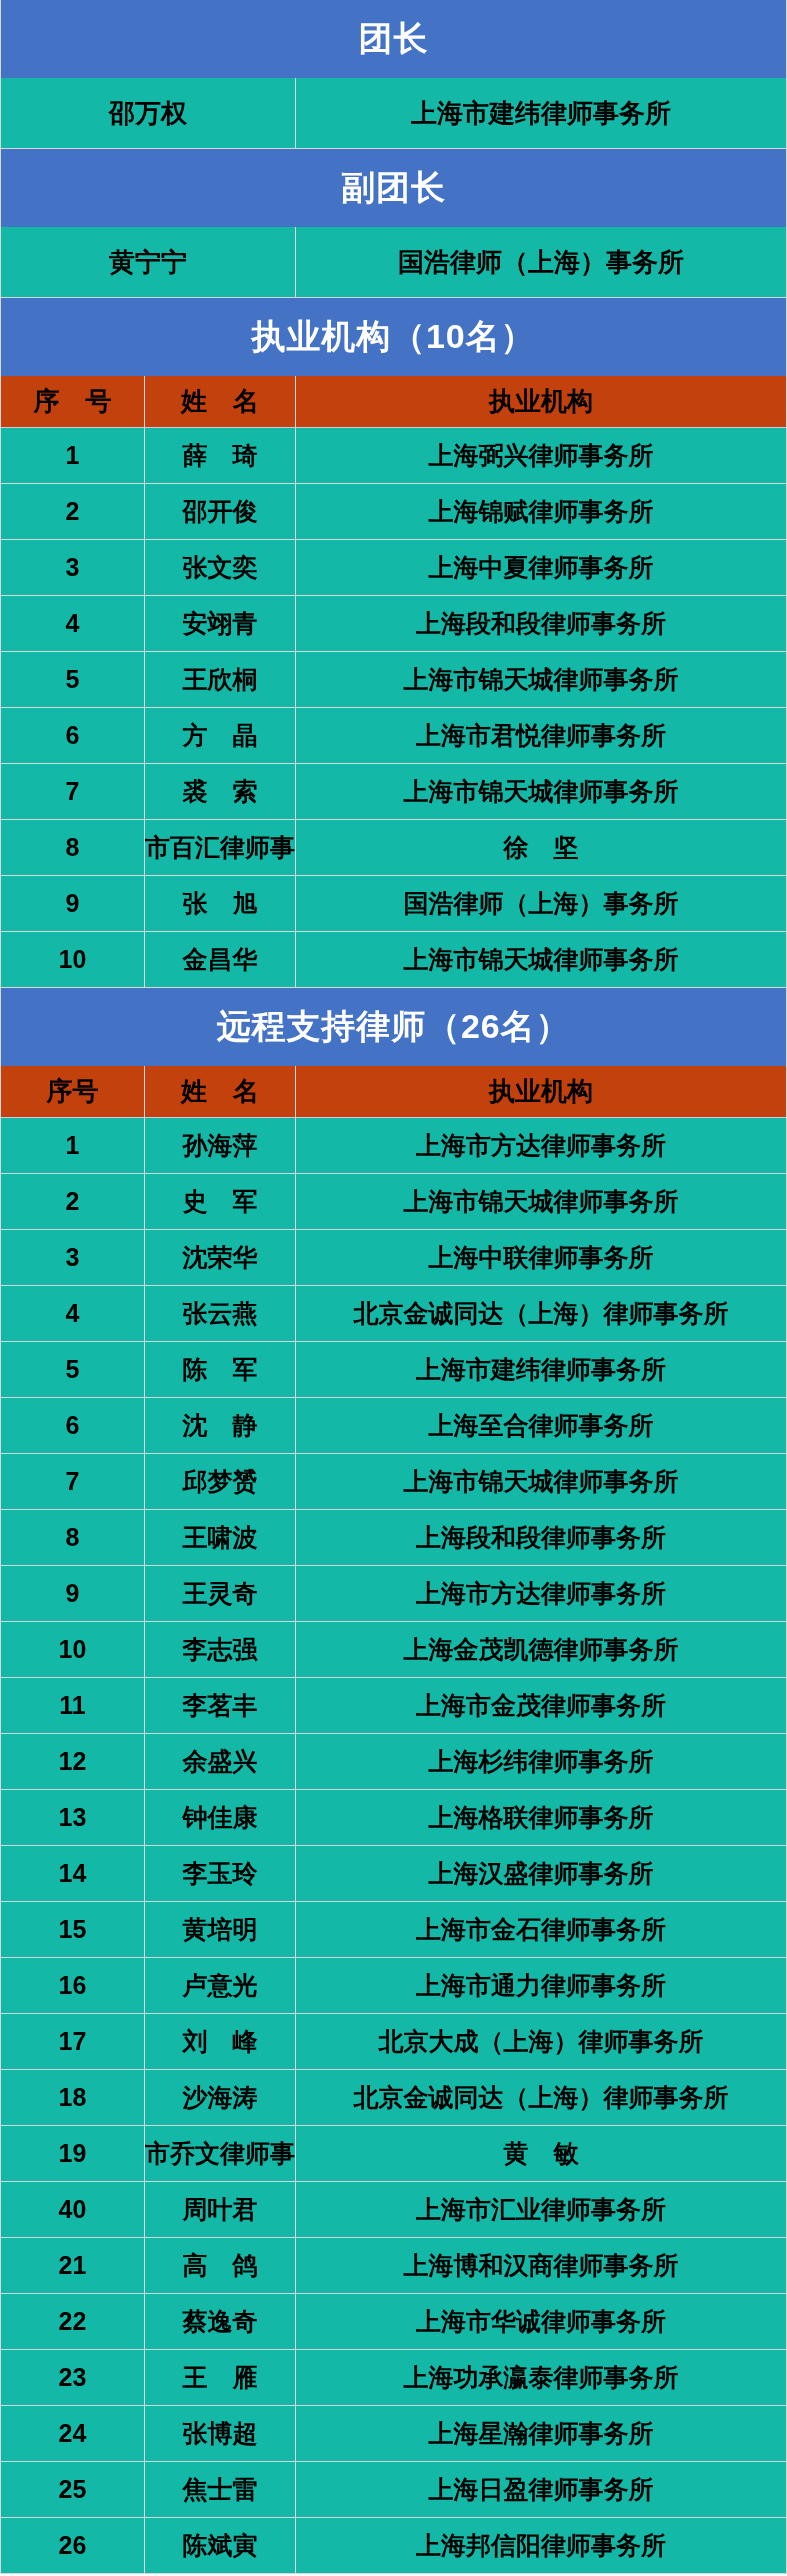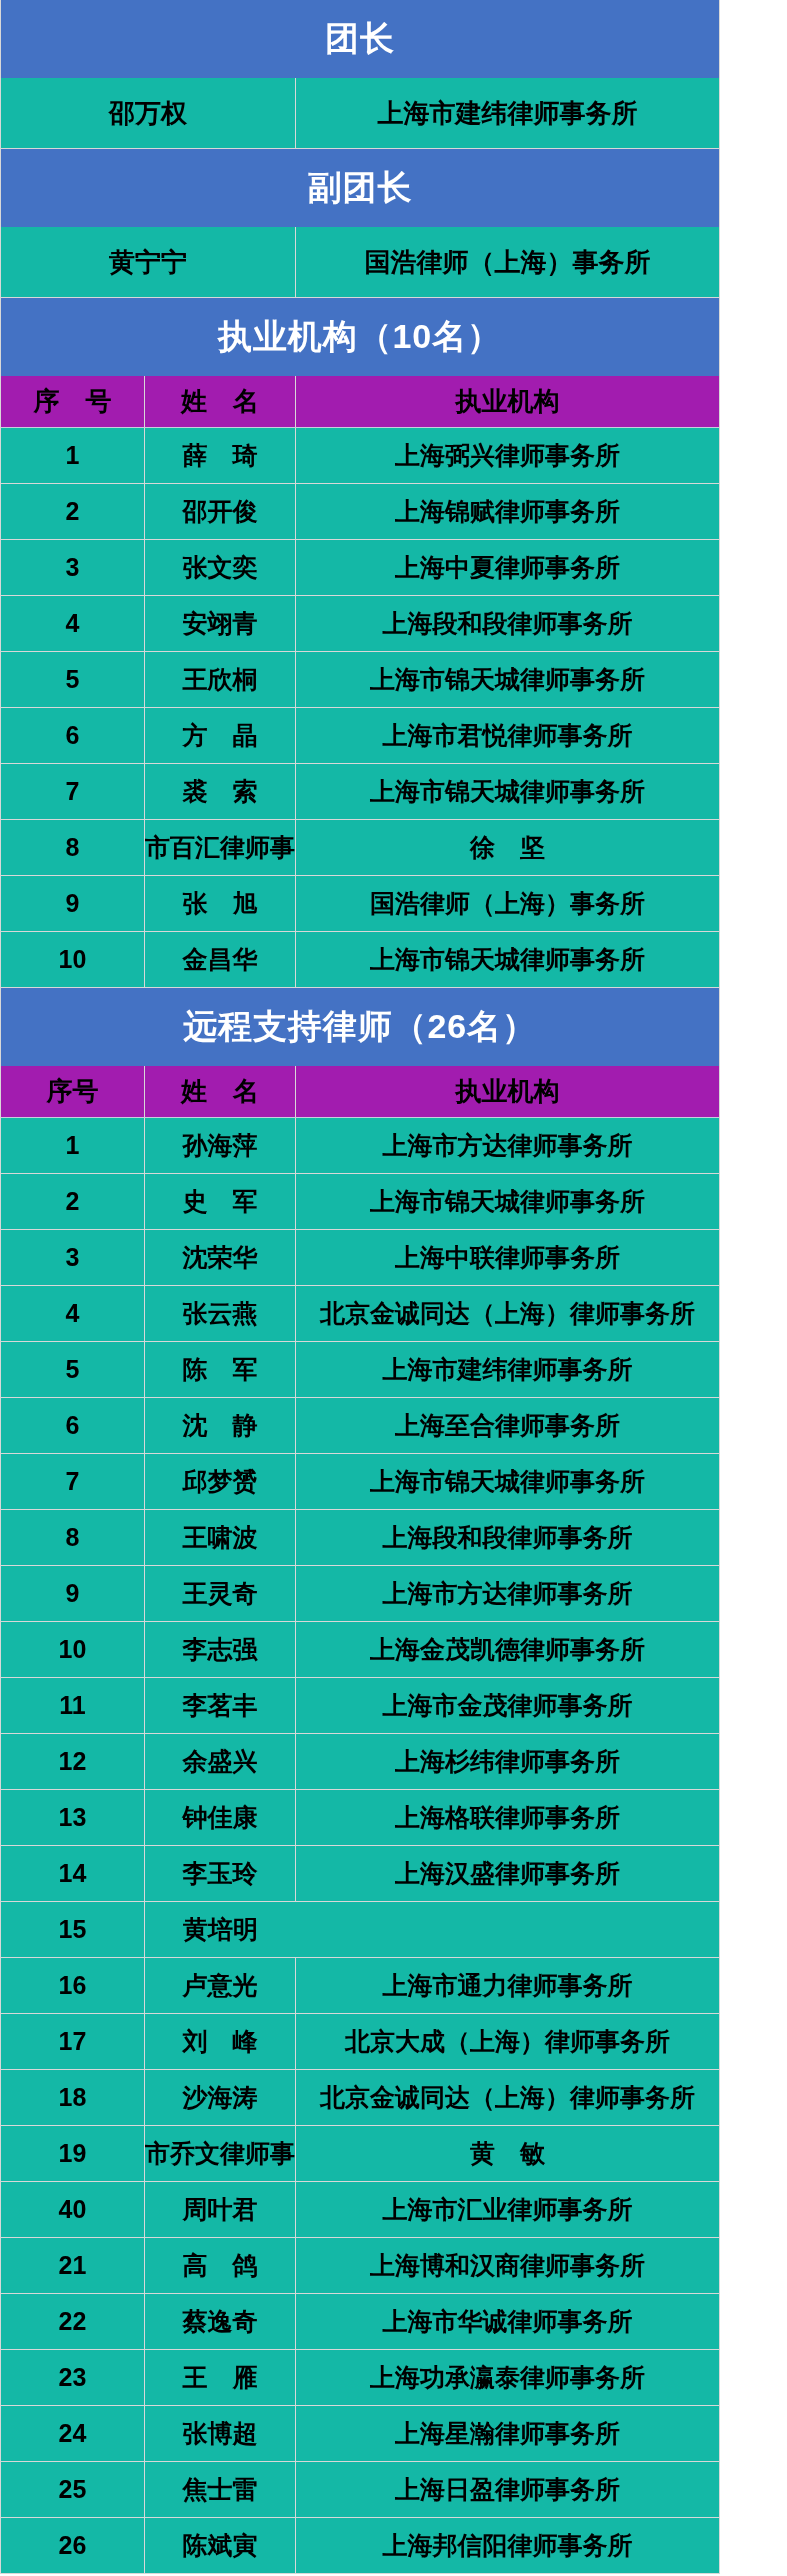--- a/index.html
+++ b/index.html
@@ -3,21 +3,21 @@
 <meta charset="utf-8">
 <style>
   html, body { margin: 0; padding: 0; background: #ffffff; }
   body {
     width: 787px;
     font-family: "Liberation Sans", "DejaVu Sans", sans-serif;
     color: #000000;
     font-weight: 700;
   }
   .table {
-    width: 720px;
+    width: 787px;
     border-left: 0.9px solid #d8d8d8;
     border-right: 0.9px solid #d8d8d8;
     box-sizing: border-box;
   }
   .banner {
     height: 78px;
     background: #4472c4;
     color: #ffffff;
     display: flex;
     align-items: center;
@@ -27,21 +27,21 @@
     letter-spacing: 0.9px;
   }
   .row {
     display: grid;
     border-bottom: 0.9px solid #d8d8d8;
     box-sizing: border-box;
     background: #14b8a6;
   }
   .row.single { grid-template-columns: 295px 1fr; height: 71px; }
   .row.triple { grid-template-columns: 144px 151px 1fr; height: 56px; }
-  .row.header-row { background: #a21caf; height: 52px; border-bottom: 0.9px solid #c7cede; }
+  .row.header-row { background: #c2410c; height: 52px; border-bottom: 0.9px solid #c7cede; }
   .cell {
     display: flex;
     align-items: center;
     justify-content: center;
     text-align: center;
     font-size: 25px;
     font-weight: 700;
     border-right: 0.9px solid #d8d8d8;
     box-sizing: border-box;
     overflow: hidden;
@@ -200,20 +200,21 @@
         <div class="cell">上海格联律师事务所</div>
       </div>
       <div class="row triple">
         <div class="cell">14</div>
         <div class="cell">李玉玲</div>
         <div class="cell">上海汉盛律师事务所</div>
       </div>
       <div class="row triple">
         <div class="cell">15</div>
         <div class="cell">黄培明</div>
+        <div class="cell">上海市金石律师事务所</div>
       </div>
       <div class="row triple">
         <div class="cell">16</div>
         <div class="cell">卢意光</div>
         <div class="cell">上海市通力律师事务所</div>
       </div>
       <div class="row triple">
         <div class="cell">17</div>
         <div class="cell">刘　峰</div>
         <div class="cell">北京大成（上海）律师事务所</div>

